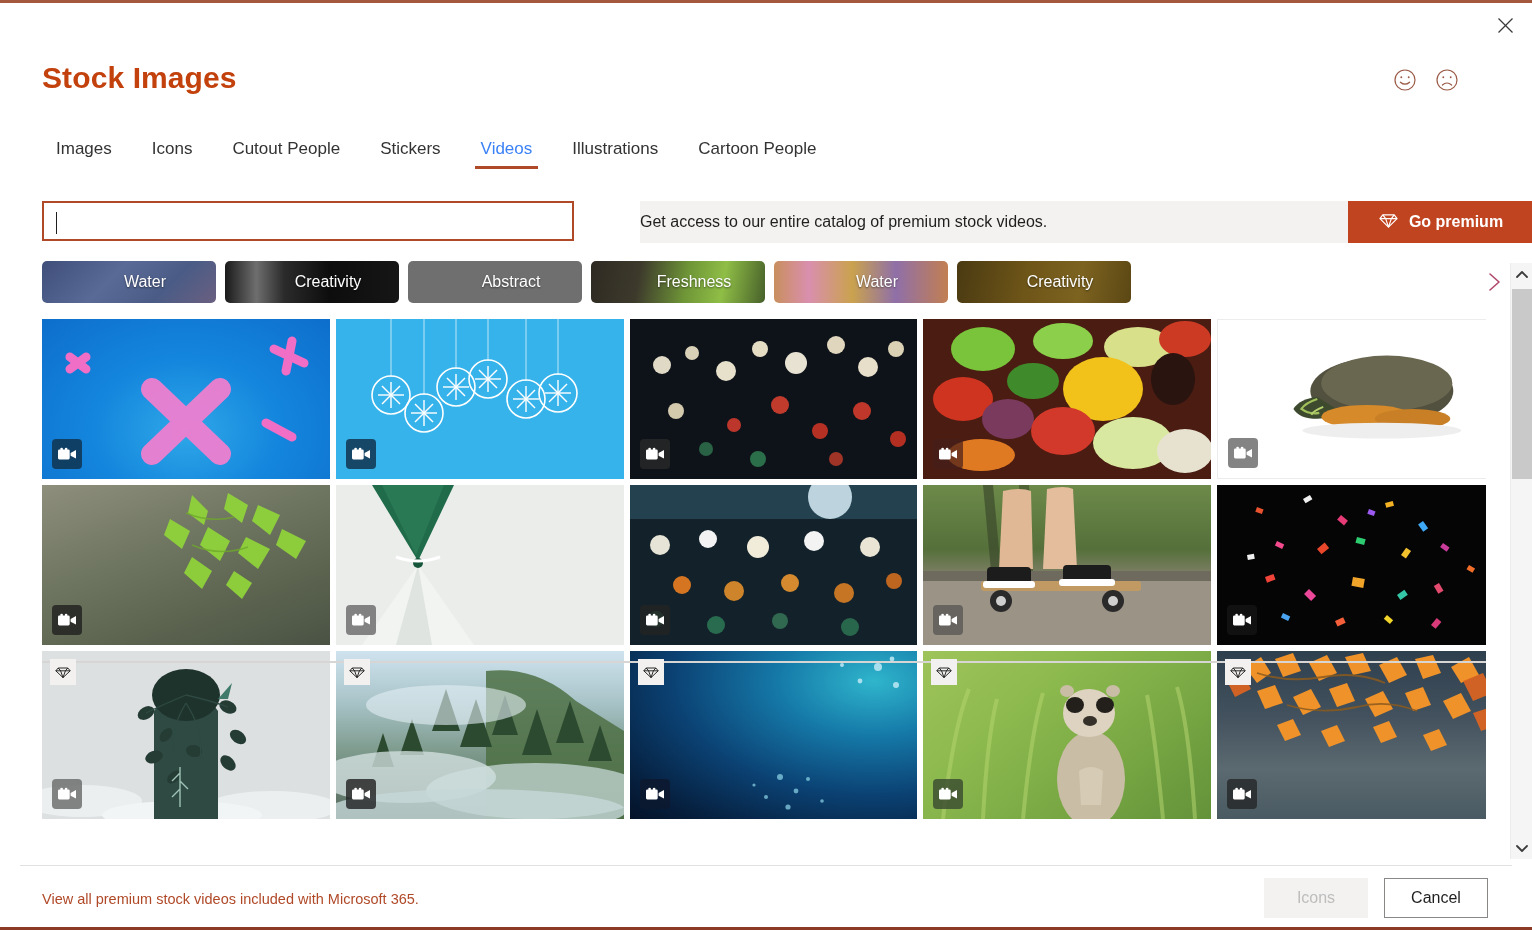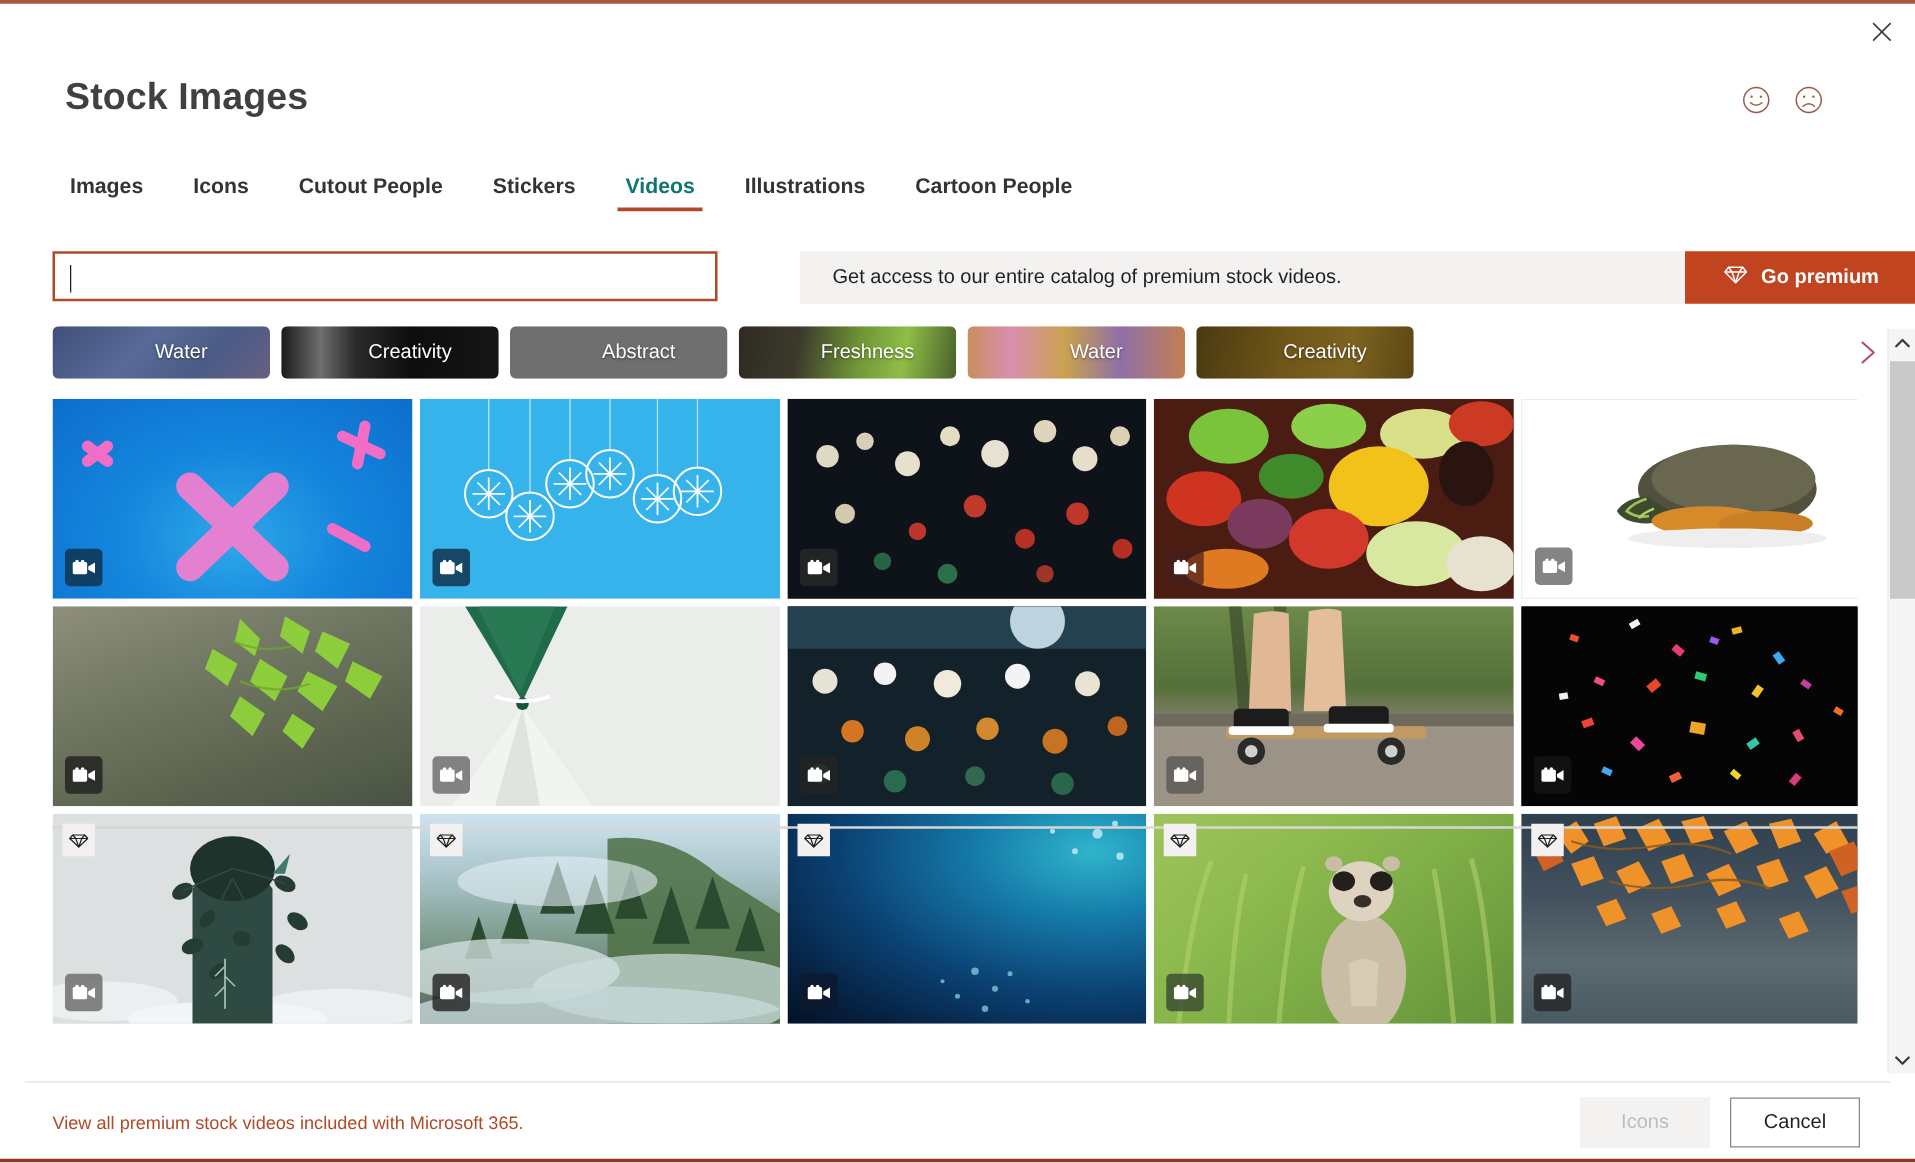--- a/index.html
+++ b/index.html
@@ -28,24 +28,24 @@
     width: 34px; height: 30px;
     display: flex; align-items: center; justify-content: center;
     cursor: pointer;
     color: #333;
   }
   #close-btn svg { display: block; }
 
   
   #title {
     position: absolute;
-    left: 52px; top: 58px;
+    left: 42px; top: 58px;
     font-size: 30px;
     font-weight: bold;
-    color: #404040;
+    color: #c2410c;
     letter-spacing: 0.1px;
   }
   .feedback-icons {
     position: absolute;
     top: 64px; right: 72px;
     display: flex; gap: 16px;
   }
   .feedback-icons .fb {
     width: 26px; height: 26px;
     cursor: pointer;
@@ -60,26 +60,25 @@
     align-items: flex-start;
     gap: 0px;
   }
   .tab {
     position: relative;
     font-size: 17px;
     color: #333333;
     padding: 4px 20px 14px 20px;
     cursor: pointer;
     white-space: nowrap;
-    font-weight: bold;
   }
   .tab:first-child { padding-left: 14px; }
   .tab.active {
-    font-weight: bold;
-    color: #0f766e;
+    font-weight: normal;
+    color: #3b82f6;
   }
   .tab.active::after {
     content: "";
     position: absolute;
     left: 14px; right: 14px; bottom: 4px;
     height: 3px;
     background: #b04928;
   }
 
   
@@ -122,21 +121,20 @@
     position: absolute;
     left: 598px; top: 0;
     width: 894px;
     height: 42px;
     background: #f4f2f0;
     display: flex;
     align-items: center;
     justify-content: space-between;
   }
   #premium-text {
-    padding-left: 26px;
     font-size: 16px;
     color: #1f1f1f;
   }
   #go-premium-btn {
     height: 42px;
     min-width: 186px;
     background: #c0441f;
     color: #ffffff;
     font-size: 16px;
     font-weight: bold;

